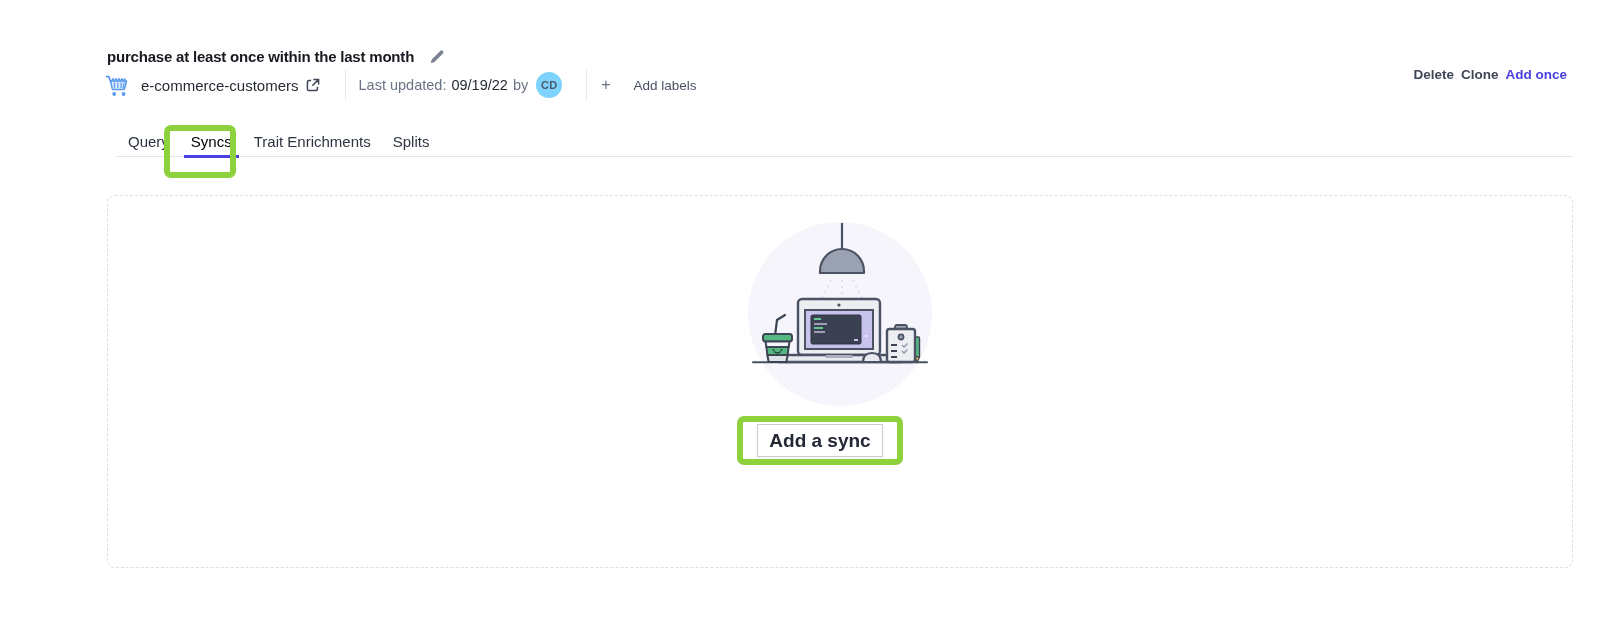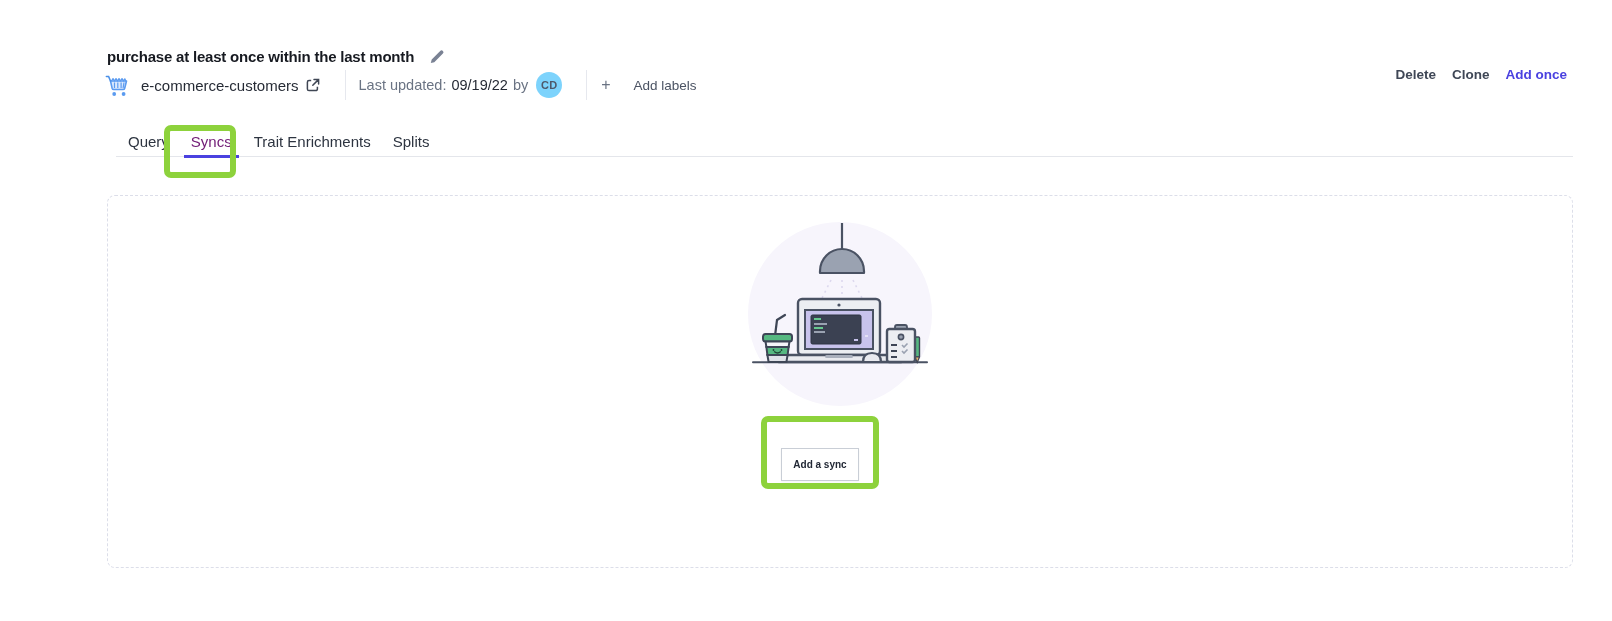--- a/index.html
+++ b/index.html
@@ -5,21 +5,21 @@
 <style>
   * { margin:0; padding:0; box-sizing:border-box; }
   html,body { background:#ffffff; }
   body { font-family:"Liberation Sans","DejaVu Sans",sans-serif; color:#1a1d26; }
   .page { position:relative; width:1612px; height:621px; background:#fff; overflow:hidden; }
 
   
   .title-row { position:absolute; left:107px; right:45px; top:31px; display:flex; align-items:center; }
   .page-title { font-size:15px; font-weight:700; letter-spacing:-0.2px; color:#171a21; }
   .edit-icon { margin-left:15px; display:inline-flex; cursor:pointer; }
-  .top-actions { margin-left:auto; display:flex; align-items:center; gap:16px;margin-top:36px; }
+  .top-actions { margin-left:auto; display:flex; align-items:center; gap:7px;margin-top:36px; }
   .txt-btn { background:none; border:none; font-family:inherit; font-size:13.5px; font-weight:600; color:#3f4756; cursor:pointer; padding:0; }
   .txt-btn.accent { color:#4a41e0; }
 
   
   .meta-row { position:absolute; left:104px; top:69px; height:32px; display:flex; align-items:center; }
   .cart-wrap { display:inline-flex; margin-right:9px; }
   .source-name { font-size:15px; color:#262b35; text-decoration:none; cursor:pointer; }
   .ext-icon { display:inline-flex; margin-left:7px; cursor:pointer; }
   .v-divider { width:1px; height:30px; background:#e6e8ee; margin:0 13px 0 25px; }
   .v-divider.second { margin:0 14px 0 24px; }
@@ -31,37 +31,37 @@
             letter-spacing:.3px; cursor:pointer; }
   .add-labels { display:flex; align-items:center; gap:9px; background:none; border:none; cursor:pointer; font-family:inherit; }
   .plus-glyph { font-size:16px; color:#6a7383; line-height:1; }
   .add-labels-text { font-size:13.5px; font-weight:500; color:#4b5363;margin-left:14px; }
 
   
   .tabs { position:absolute; left:116px; right:39px; top:126px; height:31px;
           border-bottom:1px solid #e4e6eb; display:flex; align-items:center; padding-left:5px; }
   .tab { position:relative; height:31px; display:flex; align-items:center; padding:0 7px; margin-right:8px;
          font-size:15px; color:#2d3440; cursor:pointer; }
-  .tab.active { color:#701a75; }
+  .tab.active { color:#000000; }
   .tab.active::after { content:""; position:absolute; left:0; right:0; bottom:-1px; height:3px; background:#4a41e0; }
 
   
   .panel { position:absolute; left:107px; top:195px; width:1466px; height:373px;
            border:1.5px dashed #dcdee9; border-radius:8px; }
   .empty { height:100%; display:flex; flex-direction:column; align-items:center; }
   .illus { margin-top:23px; }
   .empty-heading { margin-top:26px; font-size:17.5px; line-height:24px; font-weight:700; color:#171a21; transform:translateX(-20px); }
   .empty-sub { margin-top:5px; font-size:14.5px; line-height:21px; color:#4e5768; transform:translateX(-20px); }
 
   
   .annotation-frame { margin-top:7px; border:6px solid #8dd23c; border-radius:7px; padding:2px 14px;
                       display:inline-block; transform:translateX(-20px); }
   .add-sync-btn { height:33px; padding:0 11px; background:#fff; border:1px solid #c9ced6; border-radius:0;
-                  font-family:inherit; font-size:10px; font-weight:600; color:#222835; cursor:pointer;
-                  box-shadow:0 1px 2px rgba(27,39,51,.05);margin-top:24px; }
+                  font-family:inherit; font-size:19px; font-weight:600; color:#222835; cursor:pointer;
+                  box-shadow:0 1px 2px rgba(27,39,51,.05); }
   .annotation-syncs { position:absolute; left:164px; top:125px; width:72px; height:53px;
                       border:6px solid #8dd23c; border-radius:7px; z-index:5; pointer-events:none; }
 </style>
 </head>
 <body>
 
 <div class="page">
 
   <div class="title-row">
     <h1 class="page-title">purchase at least once within the last month</h1>

